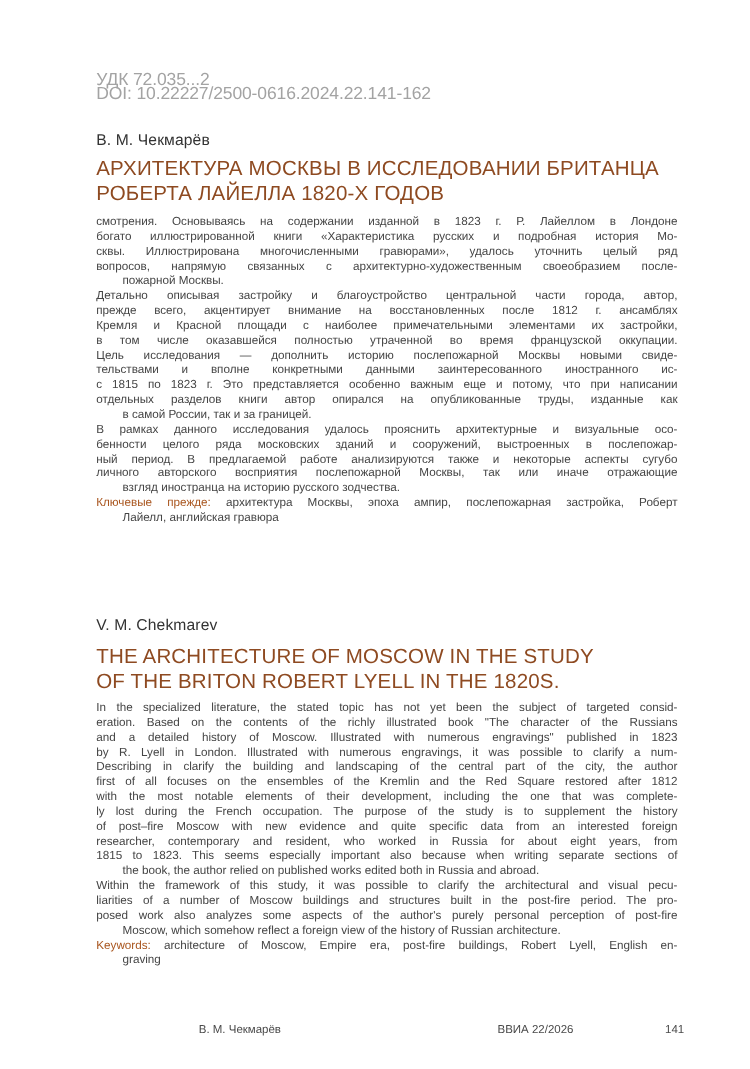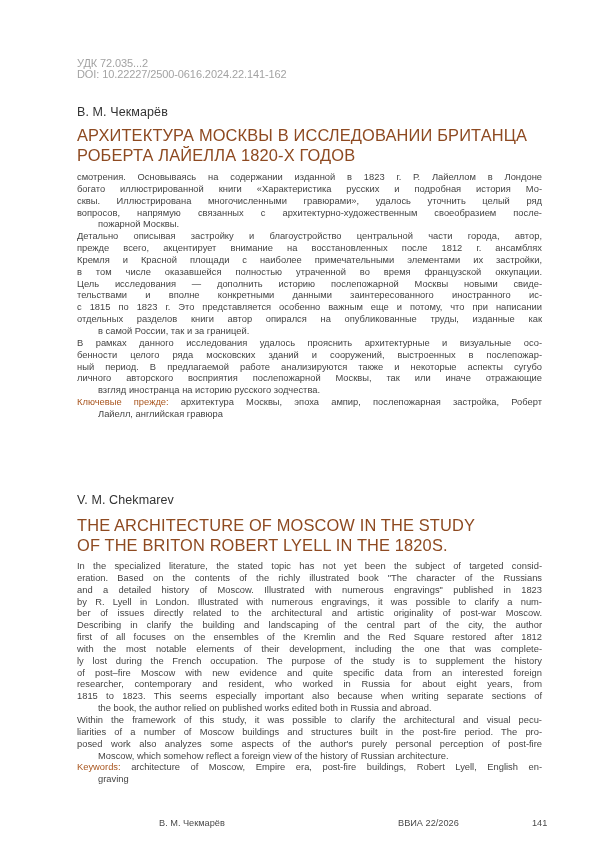--- a/index.html
+++ b/index.html
@@ -18,21 +18,21 @@
     .page {
       position: absolute;
       left: 77px;
       top: 0;
       width: 465px;
     }
     .meta {
       position: absolute;
       top: 58px;
       left: 0;
-      font-size: 11px;
+      font-size: 14px;
       line-height: 11px;
       color: #a3a3a3;
       letter-spacing: -0.1px;
     }
     .meta div { white-space: nowrap; }
 
     .author {
       position: absolute;
       left: 0;
       font-size: 12.5px;
@@ -140,21 +140,20 @@
   <div class="title en">
     <div>THE ARCHITECTURE OF MOSCOW IN THE STUDY</div>
     <div>OF THE BRITON ROBERT LYELL IN THE 1820S.</div>
   </div>
 
   <div class="abstract en">
     <span class="line">In the specialized literature, the stated topic has not yet been the subject of targeted consid-</span>
     <span class="line">eration. Based on the contents of the richly illustrated book "The character of the Russians</span>
     <span class="line">and a detailed history of Moscow. Illustrated with numerous engravings" published in 1823</span>
     <span class="line">by R. Lyell in London. Illustrated with numerous engravings, it was possible to clarify a num-</span>
-    <span class="line">ber of issues directly related to the architectural and artistic originality of post-war Moscow.</span>
     <span class="line">Describing in clarify the building and landscaping of the central part of the city, the author</span>
     <span class="line">first of all focuses on the ensembles of the Kremlin and the Red Square restored after 1812</span>
     <span class="line">with the most notable elements of their development, including the one that was complete-</span>
     <span class="line">ly lost during the French occupation. The purpose of the study is to supplement the history</span>
     <span class="line">of post–fire Moscow with new evidence and quite specific data from an interested foreign</span>
     <span class="line">researcher, contemporary and resident, who worked in Russia for about eight years, from</span>
     <span class="line">1815 to 1823. This seems especially important also because when writing separate sections of</span>
     <span class="line last">the book, the author relied on published works edited both in Russia and abroad.</span>
     <span class="line">Within the framework of this study, it was possible to clarify the architectural and visual pecu-</span>
     <span class="line">liarities of a number of Moscow buildings and structures built in the post-fire period. The pro-</span>

